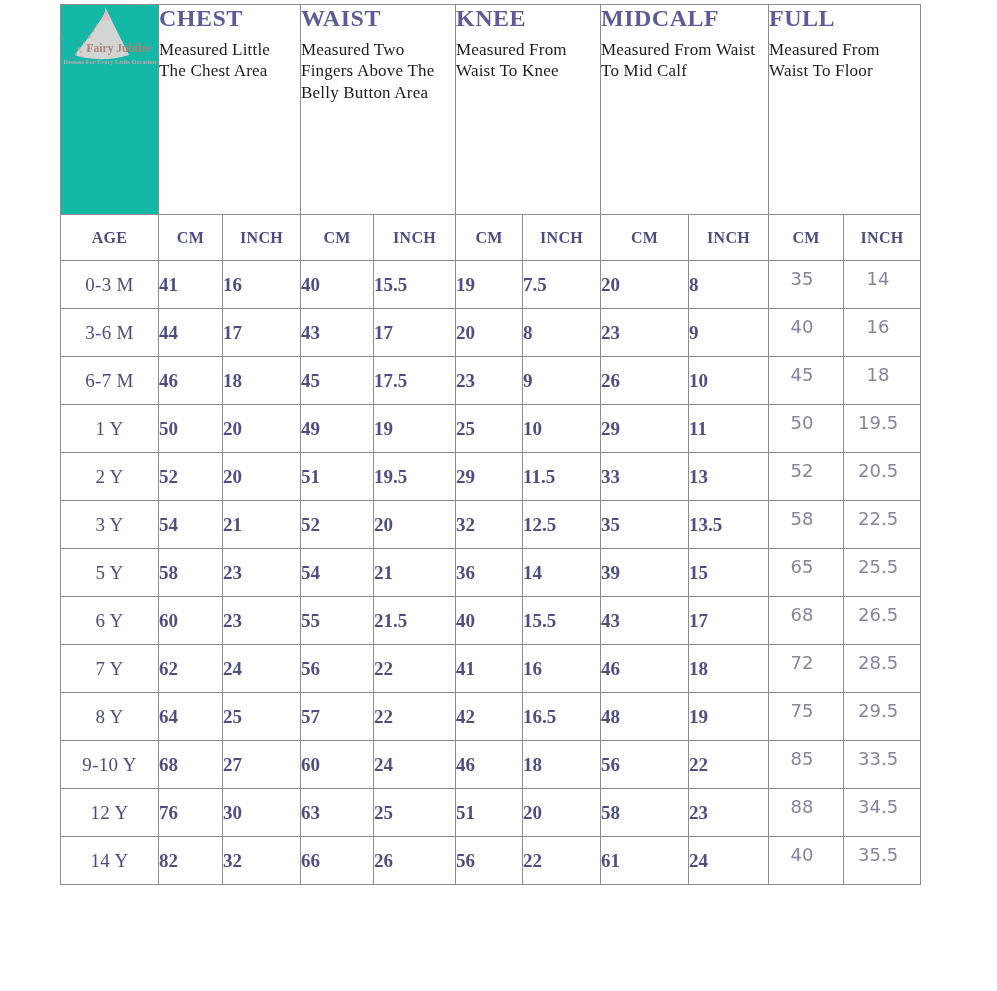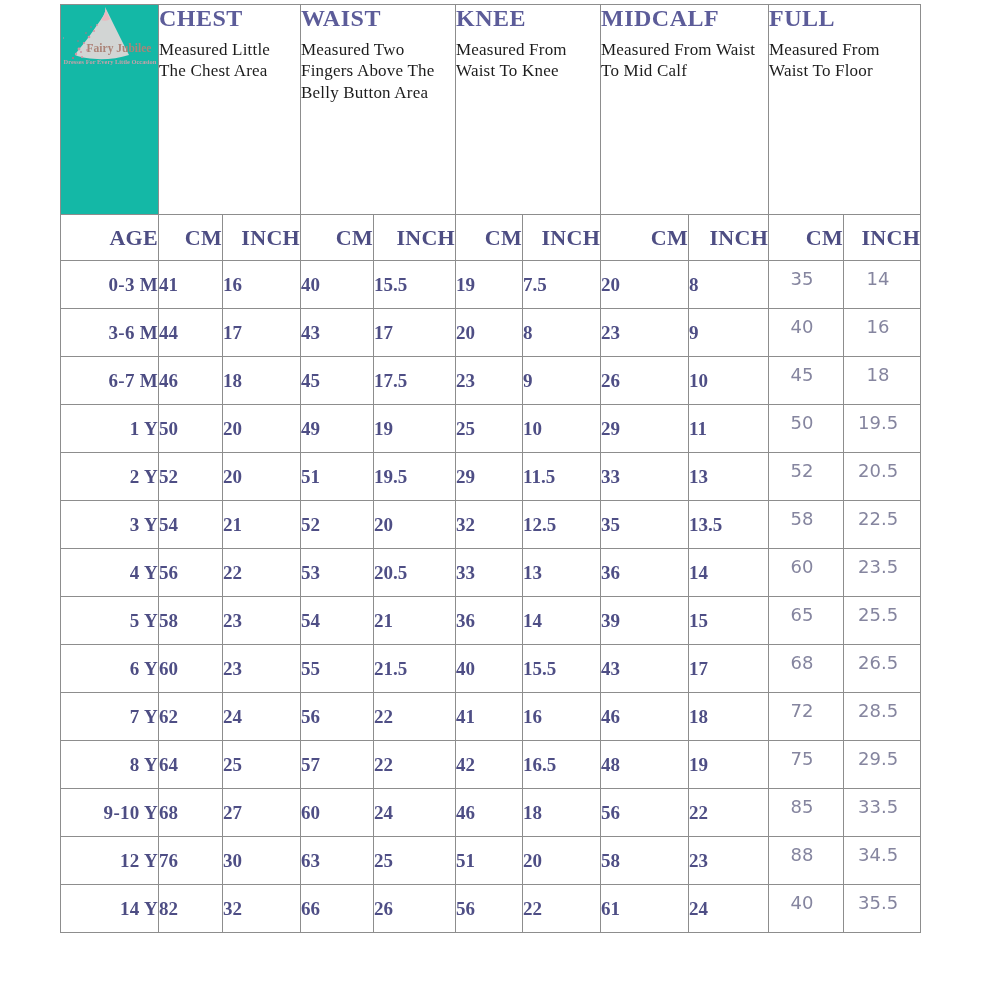--- a/index.html
+++ b/index.html
@@ -20,26 +20,26 @@
   th.logo-cell{vertical-align:top;padding:26px 2px 0 2px;background:#14b8a6;}
   .h-title{
     font-family:"Liberation Serif",serif;font-weight:bold;font-size:24px;
     color:#5c5c99;letter-spacing:0.5px;
   }
   .h-desc{
     font-family:"Liberation Serif",serif;font-weight:normal;font-size:17px;
     color:#1c1c1c;line-height:1.26;margin-top:7px;letter-spacing:0.2px;
   }
   th.sub{
-    font-family:"Liberation Serif",serif;font-weight:bold;font-size:22px;
-    color:#4d4d83;text-align:right;padding-left:13px;letter-spacing:0.3px;background:#fff;
+    font-family:"Liberation Serif",serif;font-weight:bold;font-size:16px;
+    color:#4d4d83;text-align:center;padding-left:13px;letter-spacing:0.3px;background:#fff;
   }
   td.age{
-    font-family:"Liberation Serif",serif;font-weight:bold;font-size:19px;
-    color:#4d4d83;text-align:right;padding-left:9px;letter-spacing:0.3px;
+    font-family:"Liberation Serif",serif;font-weight:normal;font-size:19px;
+    color:#4d4d83;text-align:center;padding-left:9px;letter-spacing:0.3px;
   }
   td.num{
     font-family:"Liberation Serif",serif;font-weight:bold;font-size:19px;
     color:#4e4e85;text-align:left;padding-left:13px;
   }
   td.fullv{
     font-family:"DejaVu Sans",sans-serif;font-weight:normal;font-size:18px;
     color:#85859f;text-align:center;vertical-align:middle;
   }
   td.fullv span{display:inline-block;transform:translate(-4px,-6px);}
@@ -203,33 +203,20 @@
           <td class="num">52</td>
           <td class="num">20</td>
           <td class="num">32</td>
           <td class="num">12.5</td>
           <td class="num">35</td>
           <td class="num">13.5</td>
           <td class="fullv"><span>58</span></td>
           <td class="fullv"><span>22.5</span></td>
         </tr>
         <tr>
-          <td class="age">4 Y</td>
-          <td class="num">56</td>
-          <td class="num">22</td>
-          <td class="num">53</td>
-          <td class="num">20.5</td>
-          <td class="num">33</td>
-          <td class="num">13</td>
-          <td class="num">36</td>
-          <td class="num">14</td>
-          <td class="fullv"><span>60</span></td>
-          <td class="fullv"><span>23.5</span></td>
-        </tr>
-        <tr>
           <td class="age">5 Y</td>
           <td class="num">58</td>
           <td class="num">23</td>
           <td class="num">54</td>
           <td class="num">21</td>
           <td class="num">36</td>
           <td class="num">14</td>
           <td class="num">39</td>
           <td class="num">15</td>
           <td class="fullv"><span>65</span></td>

